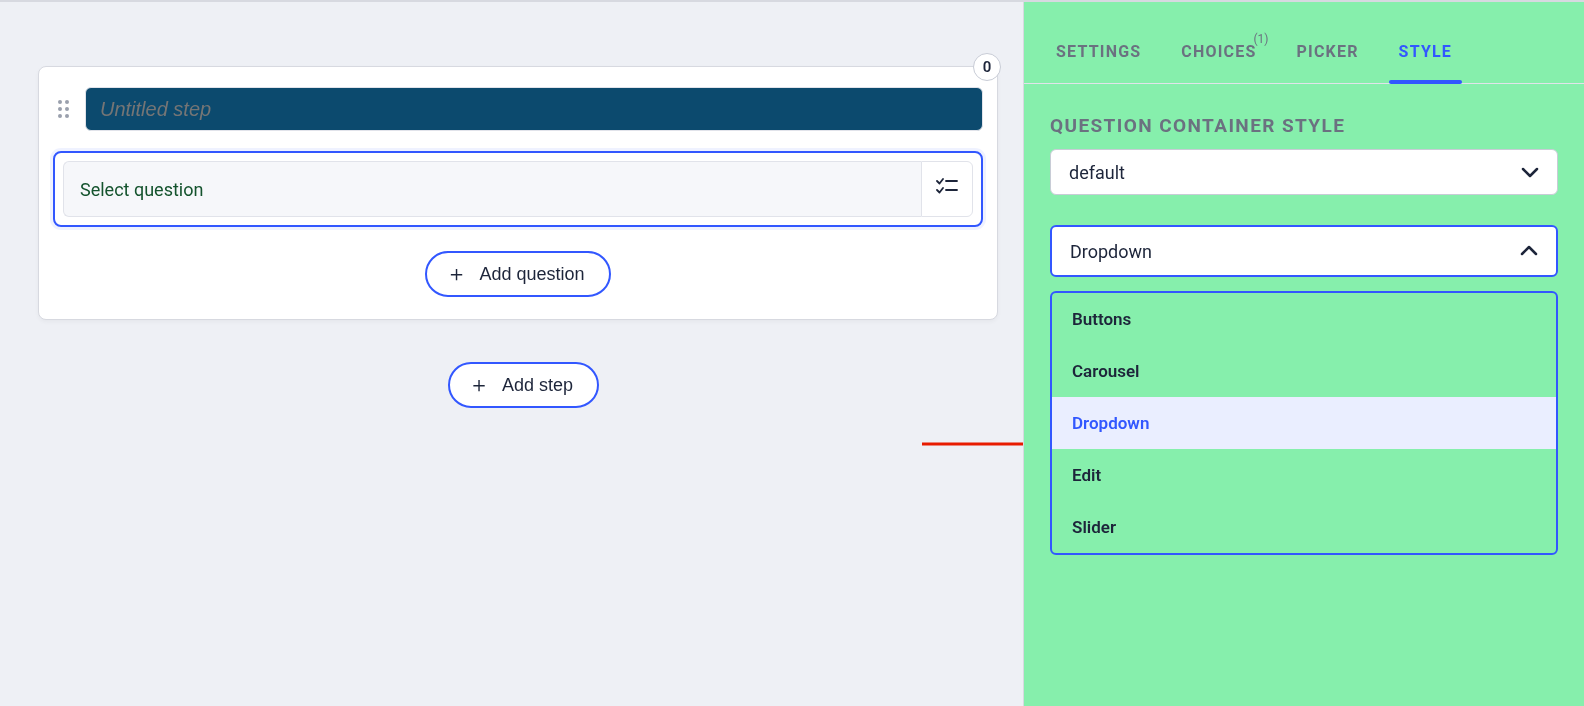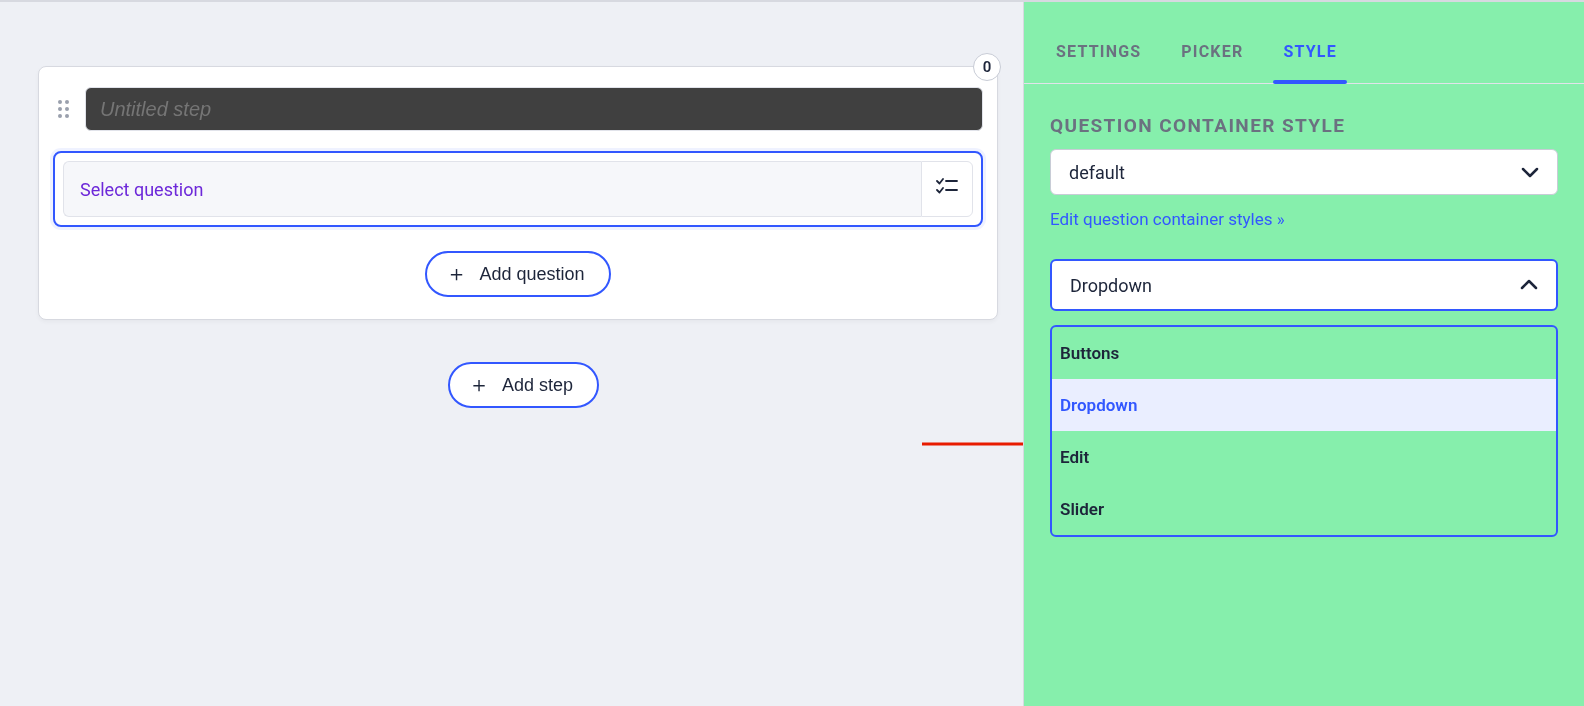--- a/index.html
+++ b/index.html
@@ -35,21 +35,21 @@
     display: grid; grid-template-columns: repeat(2, 4px); grid-auto-rows: 4px; gap: 3px;
     justify-content: center; align-content: center;
     color: #9aa0ad;
   }
   .drag-handle span { width: 4px; height: 4px; background: currentColor; border-radius: 50%; }
   .title-input {
     flex: 1;
     height: 44px;
     border: 1px solid #e1e3ea;
     border-radius: 6px;
-    background: #404040;
+    background: #0c4a6e;
     font-size: 20px;
     font-style: italic;
     color: #8c94a6;
     padding: 0 14px;
   }
   .question-block {
     margin: 20px 0 0 0;
     border: 2px solid #3257ff;
     border-radius: 8px;
     padding: 8px;
@@ -59,21 +59,21 @@
   .question-input-wrap {
     flex: 1;
     background: #f6f7fa;
     border: 1px solid #e1e3ea;
     border-right: none;
     border-radius: 6px 0 0 6px;
     height: 56px;
     display: flex; align-items: center;
     padding: 0 16px;
     font-size: 18px;
-    color: #6d28d9;
+    color: #14532d;
   }
   .question-type-btn {
     width: 52px; height: 56px;
     background: #fff;
     border: 1px solid #e1e3ea;
     border-radius: 0 6px 6px 0;
     display: flex; align-items: center; justify-content: center;
     color: #1d253a;
   }
   .pill-btn {
@@ -130,21 +130,21 @@
   .picker-select .chev { transform: rotate(180deg); }
   .dropdown-menu {
     margin-top: 14px;
     border: 2px solid #3257ff;
     border-radius: 6px;
     overflow: hidden;
   }
   .menu-item {
     height: 52px;
     display: flex; align-items: center;
-    padding: 0 8px;
+    padding: 0 20px;
     font-size: 17px; font-weight: 600;
     color: #1d253a;
     cursor: pointer;
     text-align: center;
   }
   .menu-item.selected { background: #eaeeff; color: #3257ff; }
 
   
   .arrow-annot {
     position: absolute;
@@ -212,53 +212,59 @@
       <polygon points="105,4 118,10 105,16" fill="#e81b00"></polygon>
     </svg>
   </div>
 
   <div class="sidebar">
     <div class="tabs">
       <div class="tab">
         <span>SETTINGS</span>
       </div>
       <div class="tab">
+        <span>CHOICES</span>
+        <span class="badge">(1)</span>
+      </div>
+      <div class="tab">
         <span>PICKER</span>
       </div>
       <div class="tab active">
         <span>STYLE</span>
       </div>
     </div>
 
     <div class="panel">
       <div class="field-label">QUESTION CONTAINER STYLE</div>
       <div class="select">
         <span>default</span>
         <span class="chev">
           <svg width="18" height="12" viewBox="0 0 18 12" fill="none" stroke="#1d253a" stroke-width="2.5" stroke-linecap="round" stroke-linejoin="round">
               <polyline points="2,3 9,10 16,3"></polyline>
             </svg>
         </span>
       </div>
-      <a class="link">Edit question container styles »</a>
 
       <div class="picker-select-wrap">
         <div class="select picker-select">
           <span>Dropdown</span>
           <span class="chev">
             <svg width="18" height="12" viewBox="0 0 18 12" fill="none" stroke="#1d253a" stroke-width="2.5" stroke-linecap="round" stroke-linejoin="round">
                 <polyline points="2,3 9,10 16,3"></polyline>
               </svg>
           </span>
         </div>
 
         <div class="dropdown-menu">
           <div class="menu-item">
             <span>Buttons</span>
           </div>
+          <div class="menu-item">
+            <span>Carousel</span>
+          </div>
           <div class="menu-item selected">
             <span>Dropdown</span>
           </div>
           <div class="menu-item">
             <span>Edit</span>
           </div>
           <div class="menu-item">
             <span>Slider</span>
           </div>
         </div>

